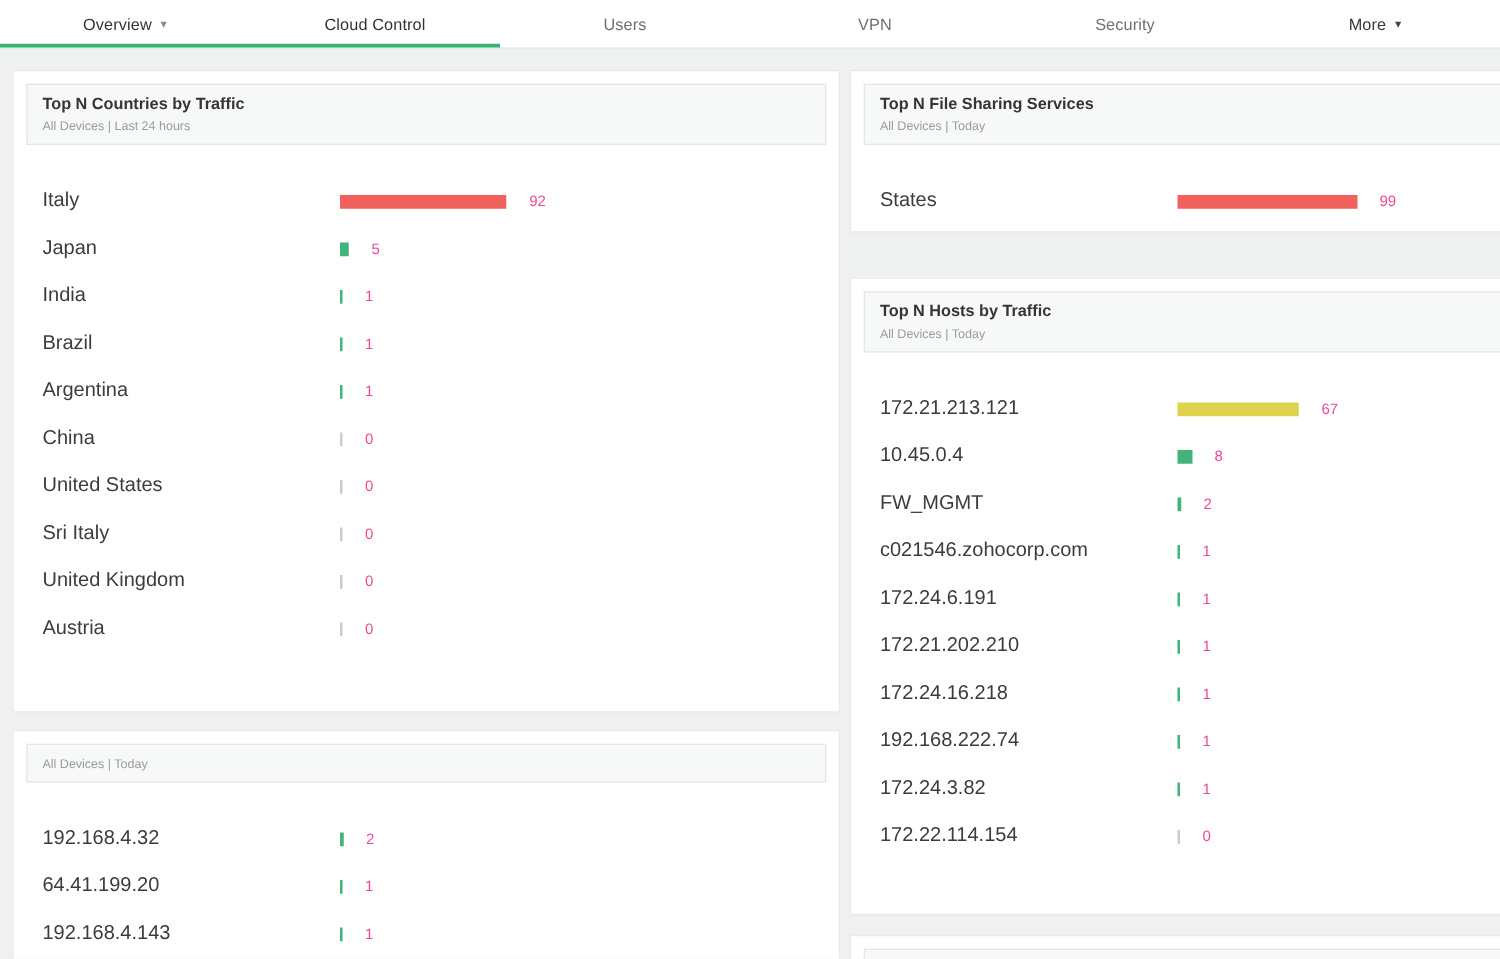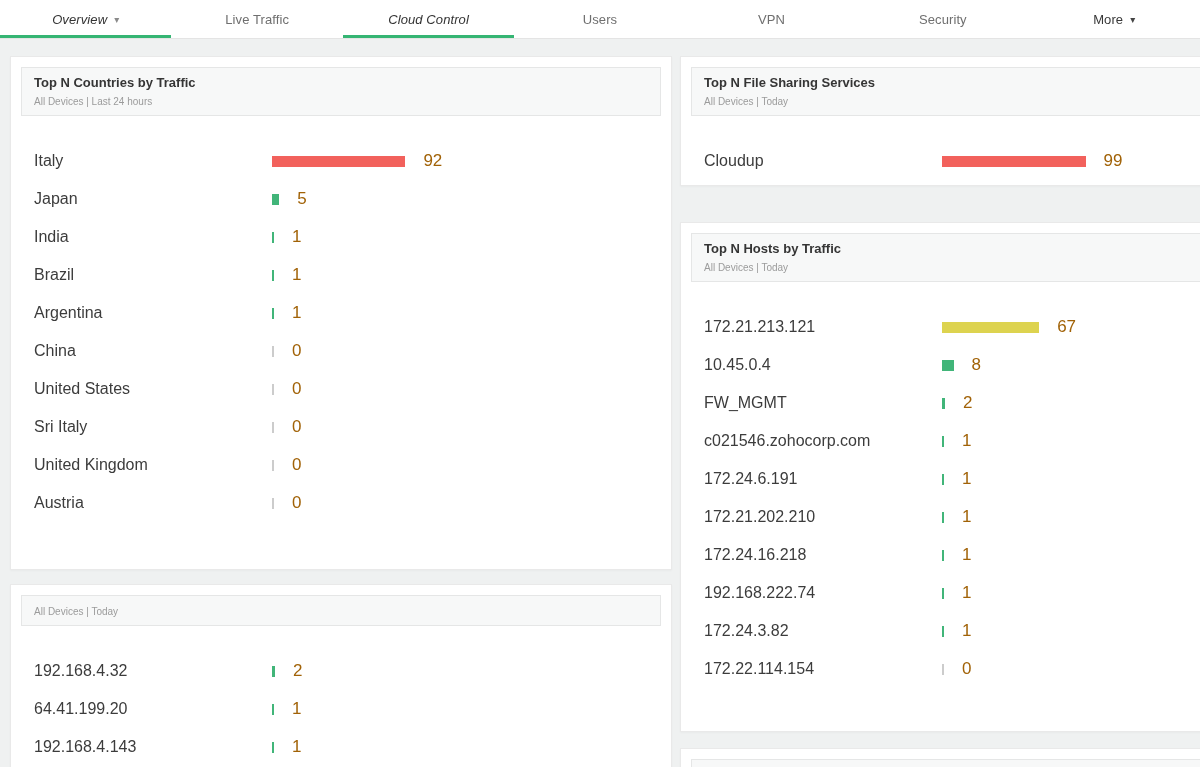--- a/index.html
+++ b/index.html
@@ -18,21 +18,21 @@
     position:absolute; left:0; top:0; width:1200px; height:39px;
     background:#ffffff; border-bottom:1px solid #e4e4e4;
     display:flex; align-items:stretch;
   }
   .nav-tab {
     flex:1 1 0; display:flex; align-items:center; justify-content:center;
     font-size:13px; color:#6f6f6f; cursor:pointer; position:relative;
     letter-spacing:.1px;
   }
   .nav-tab.active { box-shadow: inset 0 -3px 0 var(--accent); }
-  .nav-tab.active .tab-label { color:#333;font-style:italic; }
+  .nav-tab.active .tab-label { color:#333; }
   .nav-tab:last-child .tab-label { color:#383838; }
   .tab-chevron { font-size:10px; color:#8a8a8a; margin-left:7px; }
   .tab-chevron:empty { display:none; }
   .nav-tab:last-child .tab-chevron { color:#444; }
 
   
   .col { position:absolute; top:56px; width:662px; }
   .col-left  { left:10px; }
   .col-right { left:680px; }
 
@@ -63,36 +63,32 @@
   .row {
     display:flex; align-items:center;
     height:38px; padding-left:23px; padding-right:14px;
   }
   .row-label {
     width:238px; flex:0 0 238px;
     font-size:16px; color:#3c3c3c;
     white-space:nowrap; overflow:hidden;
   }
   .bar { display:inline-block; height:11px; background:#ccc; flex:0 0 auto; }
-  .row-value { margin-left:18px; font-size:17px; color:#a16207; }
+  .row-value { margin-left:18px; font-size:12px; color:#ec4899; }
 </style>
 </head>
 <body>
 
 <nav class="topnav">
 
     <div class="nav-tab active">
       <span class="tab-label">Overview</span>
       <span class="tab-chevron">▾</span>
     </div>
 
-    <div class="nav-tab">
-      <span class="tab-label">Live Traffic</span>
-
-    </div>
 
     <div class="nav-tab active">
       <span class="tab-label">Cloud Control</span>
 
     </div>
 
     <div class="nav-tab">
       <span class="tab-label">Users</span>
 
     </div>
@@ -216,21 +212,21 @@
 <div class="col col-right">
 
   <section class="card h-filesharing">
     <header class="card-head">
       <h2 class="card-title">Top N File Sharing Services</h2>
       <div class="card-sub">All Devices | Today</div>
     </header>
     <div class="rows">
 
         <div class="row">
-          <span class="row-label">Cloudup</span>
+          <span class="row-label">States</span>
           <span class="bar" style="width: 143.55px; background: rgb(242, 97, 92);"></span>
           <span class="row-value">99</span>
         </div>
 
         <div class="row">
           
           
           
         </div>
       </div>

